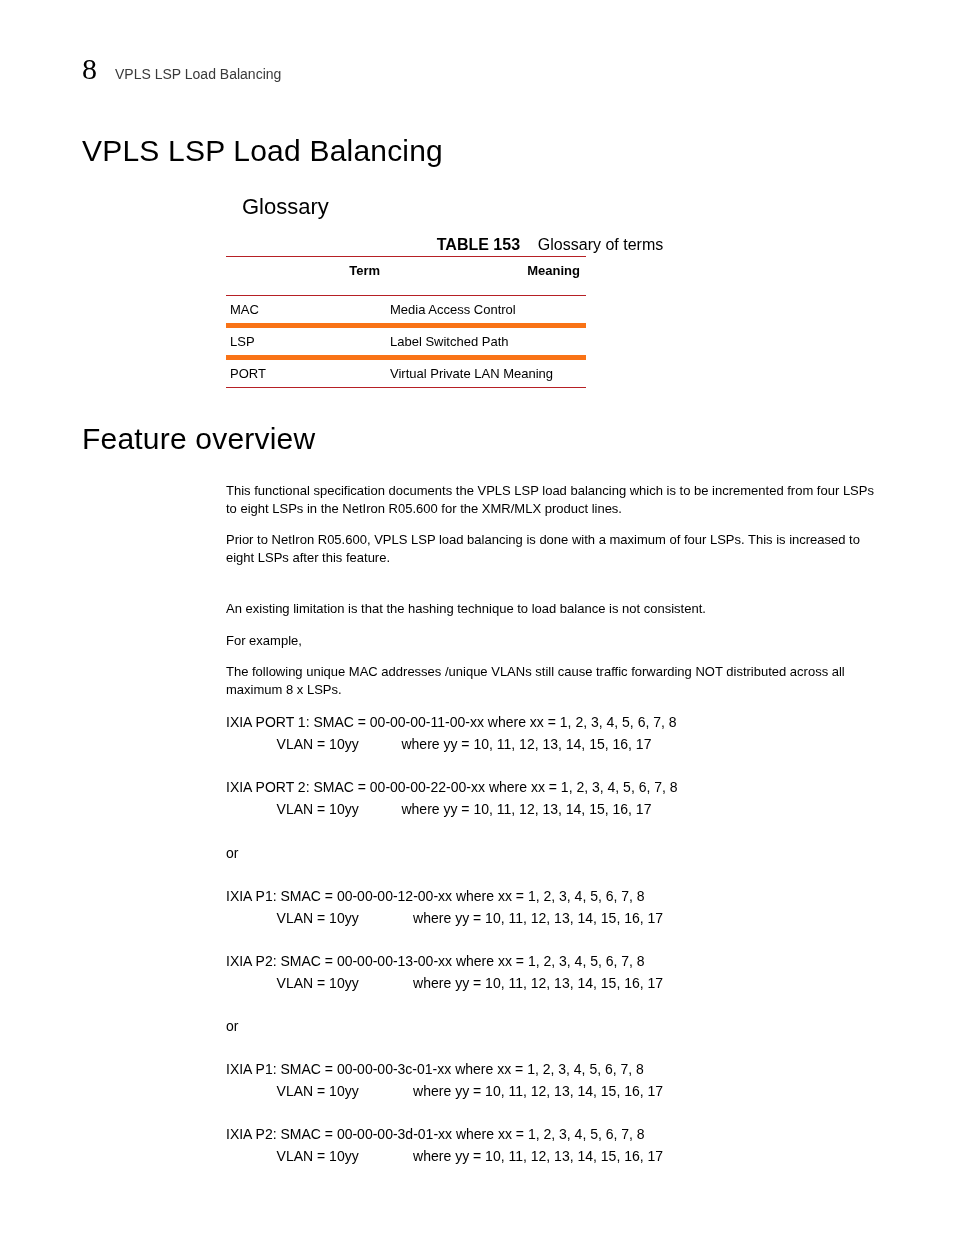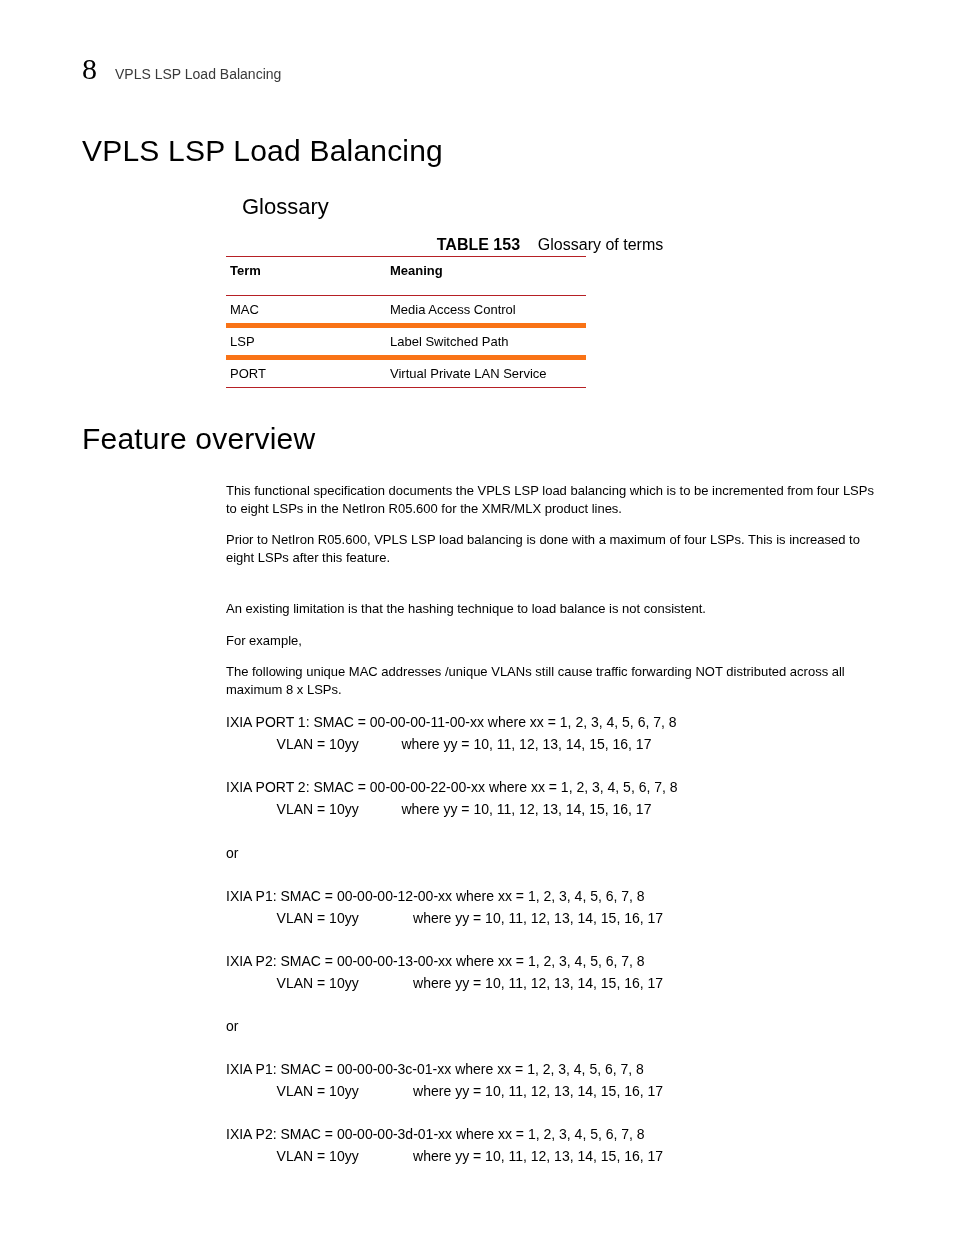--- a/index.html
+++ b/index.html
@@ -57,21 +57,21 @@
     margin: 16px 0 2px 0;
     text-align: center;
   }
   .table-label b { font-weight: 700; }
   table.glossary {
     border-collapse: collapse;
     width: 360px;
     font-size: 13px;
   }
   table.glossary th {
-    text-align: left;
+    text-align: right;
     font-weight: 700;
     padding: 6px 6px 17px 4px;
     border-top: 1.5px solid #b62025;
     border-bottom: 1.5px solid #b62025;
   }
   table.glossary td {
     padding: 6px 6px 6px 4px;
     border-bottom: 5px solid #f97316;
   }
   table.glossary tr:last-child td {
@@ -123,21 +123,21 @@
         <tr>
           <td>MAC</td>
           <td>Media Access Control</td>
         </tr>
         <tr>
           <td>LSP</td>
           <td>Label Switched Path</td>
         </tr>
         <tr>
           <td>PORT</td>
-          <td>Virtual Private LAN Service</td>
+          <td>Virtual Private LAN Meaning</td>
         </tr>
       </tbody>
     </table>
   </div>
 
   <div class="section-gap-lg"></div>
 
   <h1 class="section-title">Feature overview</h1>
 
   <div class="indent-block">

